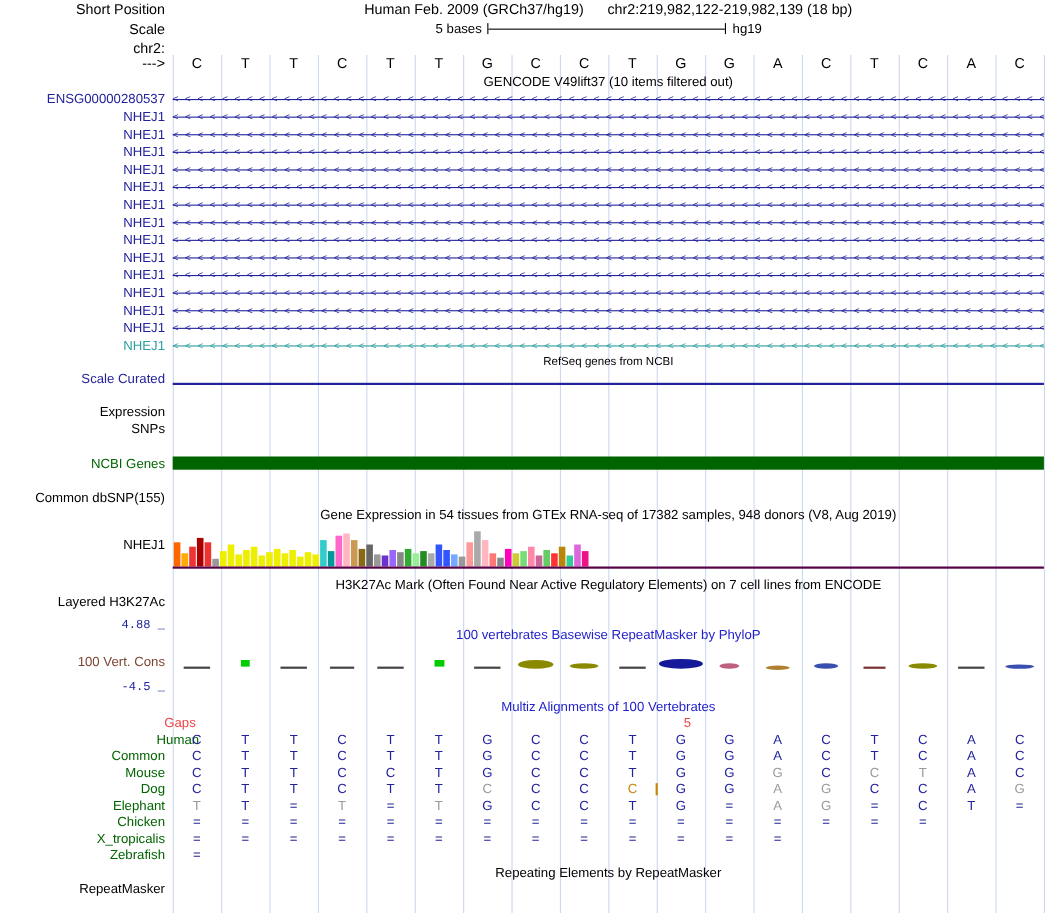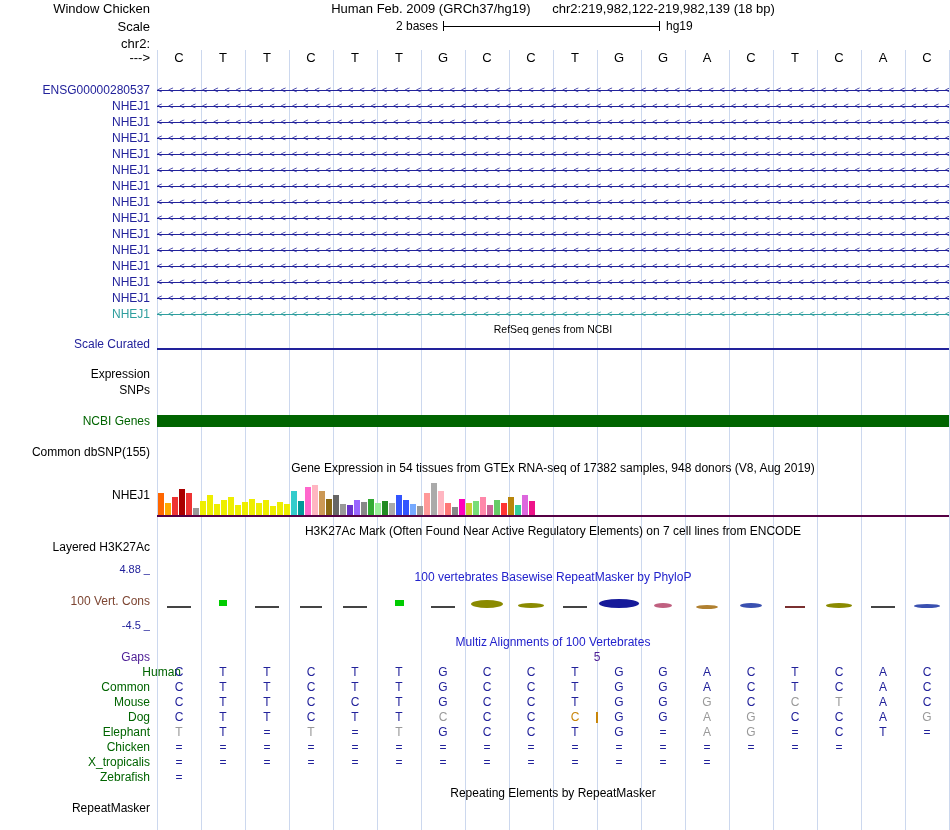--- a/index.html
+++ b/index.html
@@ -1,27 +1,27 @@
 <!DOCTYPE html>
 <html><head>
 <meta charset="utf-8">
 <style>
   html,body{margin:0;padding:0;background:#fff;}
   body{font-family:"Liberation Sans",sans-serif;color:#000;}
   #stage{position:relative;width:950px;height:830px;background:#fff;overflow:hidden;}
   .gutter-label{position:absolute;left:0;width:150px;text-align:right;font-size:12px;line-height:15px;white-space:nowrap;}
   .t13{font-size:13px;}
-  .t11{font-size:11px;}
+  .t11{font-size:11px;font-family:Liberation Mono, monospace;}
   .ctitle{position:absolute;left:157px;width:792px;text-align:center;white-space:nowrap;}
   .t12{font-size:12px;line-height:14px;}
   .t10{font-size:10.5px;line-height:13px;}
   .navy{color:#22229b;}
   .green{color:#006400;}
   .blue{color:#2222cc;}
-  .orange{color:#4c1d95;}
+  .orange{color:#ef4444;margin-left:28px;}
   .brown{color:#7d4532;}
   #header-center{position:absolute;left:157px;top:1px;width:792px;text-align:center;font-size:13px;white-space:nowrap;}
   #header-center span{margin:0 9px;}
   #scale-text{position:absolute;left:338px;top:19px;width:100px;text-align:right;font-size:12px;}
   #scale-bar{position:absolute;left:443px;top:21px;width:215px;height:10px;border-left:1px solid #000;border-right:1px solid #000;}
   #scale-bar::after{content:"";position:absolute;left:0;right:0;top:5px;height:1px;background:#000;}
   #scale-db{position:absolute;left:666px;top:19px;font-size:12px;}
   #coord-row{position:absolute;left:0;top:36px;width:950px;height:14px;font-size:12px;}
   #base-row{position:absolute;left:0;top:50px;width:950px;height:15px;font-size:13px;line-height:15px;}
   #refseq-line{position:absolute;left:157px;top:348px;width:792px;height:2px;background:#22229b;}
@@ -49,28 +49,28 @@
       <div style="position: absolute; left: 641px; top: 50px; width: 1px; height: 780px; background: rgb(204, 216, 238);"></div>
       <div style="position: absolute; left: 685px; top: 50px; width: 1px; height: 780px; background: rgb(204, 216, 238);"></div>
       <div style="position: absolute; left: 729px; top: 50px; width: 1px; height: 780px; background: rgb(204, 216, 238);"></div>
       <div style="position: absolute; left: 773px; top: 50px; width: 1px; height: 780px; background: rgb(204, 216, 238);"></div>
       <div style="position: absolute; left: 817px; top: 50px; width: 1px; height: 780px; background: rgb(204, 216, 238);"></div>
       <div style="position: absolute; left: 861px; top: 50px; width: 1px; height: 780px; background: rgb(204, 216, 238);"></div>
       <div style="position: absolute; left: 905px; top: 50px; width: 1px; height: 780px; background: rgb(204, 216, 238);"></div>
       <div style="position: absolute; left: 949px; top: 50px; width: 1px; height: 780px; background: rgb(204, 216, 238);"></div>
     </div>
 
-  <div class="gutter-label t13" style="top:1px">Window Chicken</div>
+  <div class="gutter-label t13" style="top:1px">Short Position</div>
   <div id="header-center">
     <span>Human Feb. 2009 (GRCh37/hg19)</span>
     <span>chr2:219,982,122-219,982,139 (18 bp)</span>
   </div>
 
   <div class="gutter-label t13" style="top:19px">Scale</div>
-  <div id="scale-text">2 bases</div>
+  <div id="scale-text">5 bases</div>
   <div id="scale-bar"></div>
   <div id="scale-db">hg19</div>
 
   <div class="gutter-label t13" style="top:36px">chr2:</div>
 
   <div class="gutter-label t13" style="top:50px">---&gt;</div>
   <div id="base-row">
       <div style="position: absolute; left: 157px; top: 0px; width: 44px; text-align: center;">C</div>
       <div style="position: absolute; left: 201px; top: 0px; width: 44px; text-align: center;">T</div>
       <div style="position: absolute; left: 245px; top: 0px; width: 44px; text-align: center;">T</div>
@@ -84,20 +84,21 @@
       <div style="position: absolute; left: 597px; top: 0px; width: 44px; text-align: center;">G</div>
       <div style="position: absolute; left: 641px; top: 0px; width: 44px; text-align: center;">G</div>
       <div style="position: absolute; left: 685px; top: 0px; width: 44px; text-align: center;">A</div>
       <div style="position: absolute; left: 729px; top: 0px; width: 44px; text-align: center;">C</div>
       <div style="position: absolute; left: 773px; top: 0px; width: 44px; text-align: center;">T</div>
       <div style="position: absolute; left: 817px; top: 0px; width: 44px; text-align: center;">C</div>
       <div style="position: absolute; left: 861px; top: 0px; width: 44px; text-align: center;">A</div>
       <div style="position: absolute; left: 905px; top: 0px; width: 44px; text-align: center;">C</div>
     </div>
 
+  <div class="ctitle t12" style="top:67px">GENCODE V49lift37 (10 items filtered out)</div>
   <div id="gene-rows">
       <div style="position: absolute; left: 0px; top: 82px; width: 150px; text-align: right; line-height: 16px; font-size: 12px; color: rgb(34, 34, 155); white-space: nowrap;">ENSG00000280537</div>
       <div style="position: absolute; left: 157px; top: 82px; width: 792px; height: 16px;">
         <div style="position: absolute; left: 0px; top: 8px; width: 792px; height: 1px; background: rgb(34, 34, 155);"></div>
         <div style="position: absolute; left: 0px; top: 0px; width: 792px; height: 16px; overflow: hidden; font-size: 9px; line-height: 16px; letter-spacing: 6px; color: rgb(34, 34, 155); white-space: nowrap;">&lt;&lt;&lt;&lt;&lt;&lt;&lt;&lt;&lt;&lt;&lt;&lt;&lt;&lt;&lt;&lt;&lt;&lt;&lt;&lt;&lt;&lt;&lt;&lt;&lt;&lt;&lt;&lt;&lt;&lt;&lt;&lt;&lt;&lt;&lt;&lt;&lt;&lt;&lt;&lt;&lt;&lt;&lt;&lt;&lt;&lt;&lt;&lt;&lt;&lt;&lt;&lt;&lt;&lt;&lt;&lt;&lt;&lt;&lt;&lt;&lt;&lt;&lt;&lt;&lt;&lt;&lt;&lt;&lt;&lt;&lt;&lt;&lt;&lt;&lt;&lt;&lt;&lt;&lt;&lt;&lt;&lt;&lt;&lt;&lt;&lt;&lt;&lt;&lt;&lt;</div>
       </div>
       <div style="position: absolute; left: 0px; top: 98px; width: 150px; text-align: right; line-height: 16px; font-size: 12px; color: rgb(34, 34, 155); white-space: nowrap;">NHEJ1</div>
       <div style="position: absolute; left: 157px; top: 98px; width: 792px; height: 16px;">
         <div style="position: absolute; left: 0px; top: 8px; width: 792px; height: 1px; background: rgb(34, 34, 155);"></div>
         <div style="position: absolute; left: 0px; top: 0px; width: 792px; height: 16px; overflow: hidden; font-size: 9px; line-height: 16px; letter-spacing: 6px; color: rgb(34, 34, 155); white-space: nowrap;">&lt;&lt;&lt;&lt;&lt;&lt;&lt;&lt;&lt;&lt;&lt;&lt;&lt;&lt;&lt;&lt;&lt;&lt;&lt;&lt;&lt;&lt;&lt;&lt;&lt;&lt;&lt;&lt;&lt;&lt;&lt;&lt;&lt;&lt;&lt;&lt;&lt;&lt;&lt;&lt;&lt;&lt;&lt;&lt;&lt;&lt;&lt;&lt;&lt;&lt;&lt;&lt;&lt;&lt;&lt;&lt;&lt;&lt;&lt;&lt;&lt;&lt;&lt;&lt;&lt;&lt;&lt;&lt;&lt;&lt;&lt;&lt;&lt;&lt;&lt;&lt;&lt;&lt;&lt;&lt;&lt;&lt;&lt;&lt;&lt;&lt;&lt;&lt;&lt;&lt;</div>

